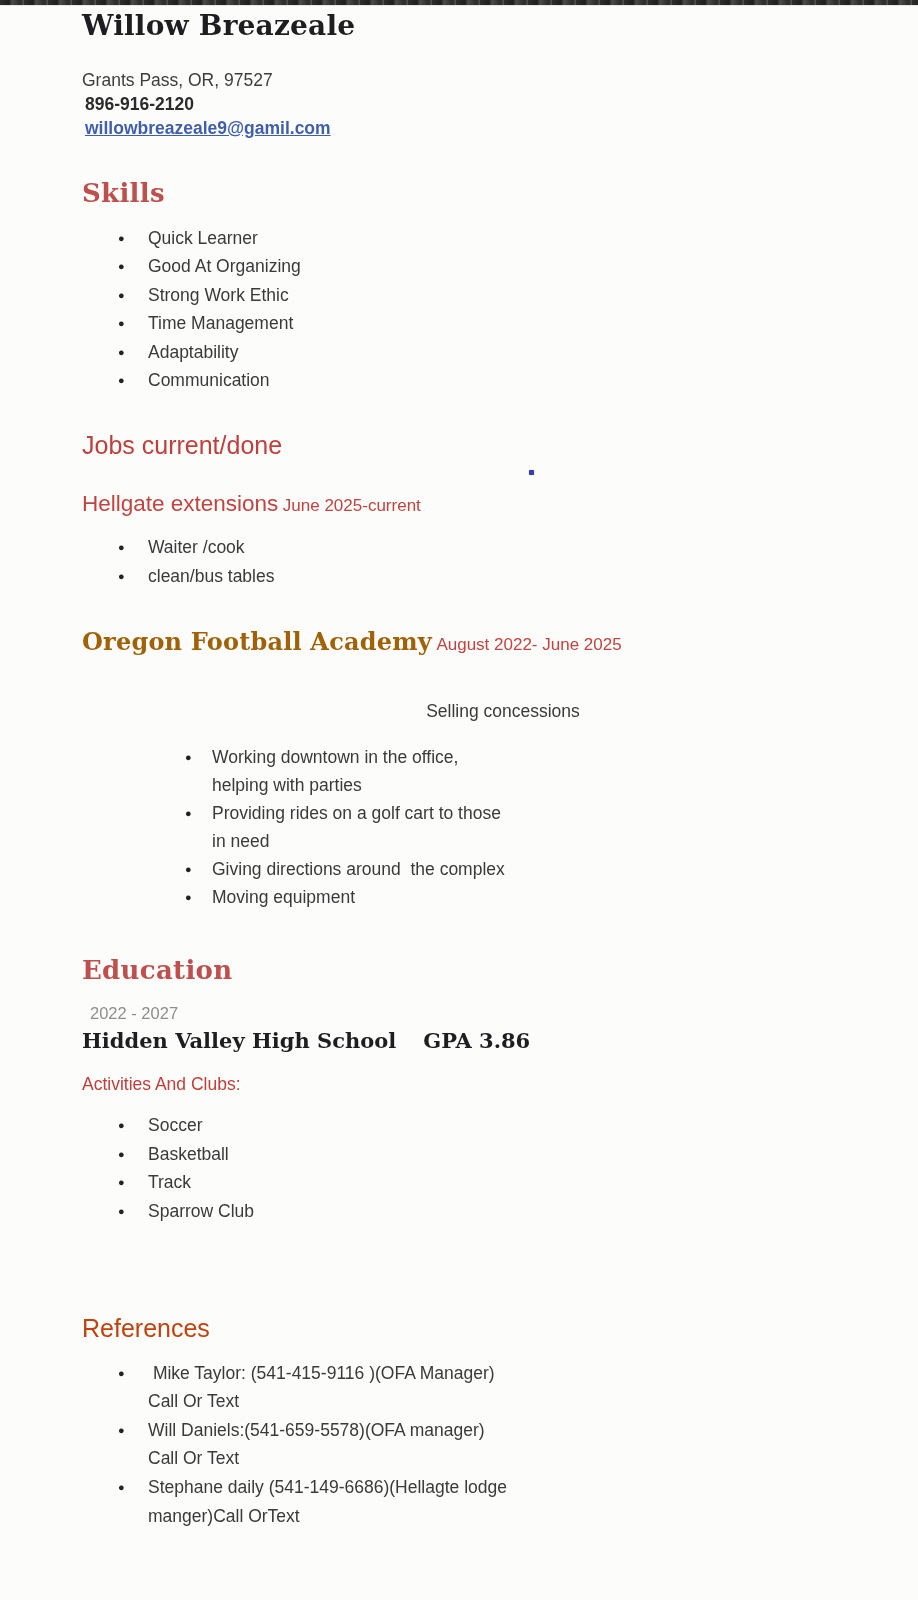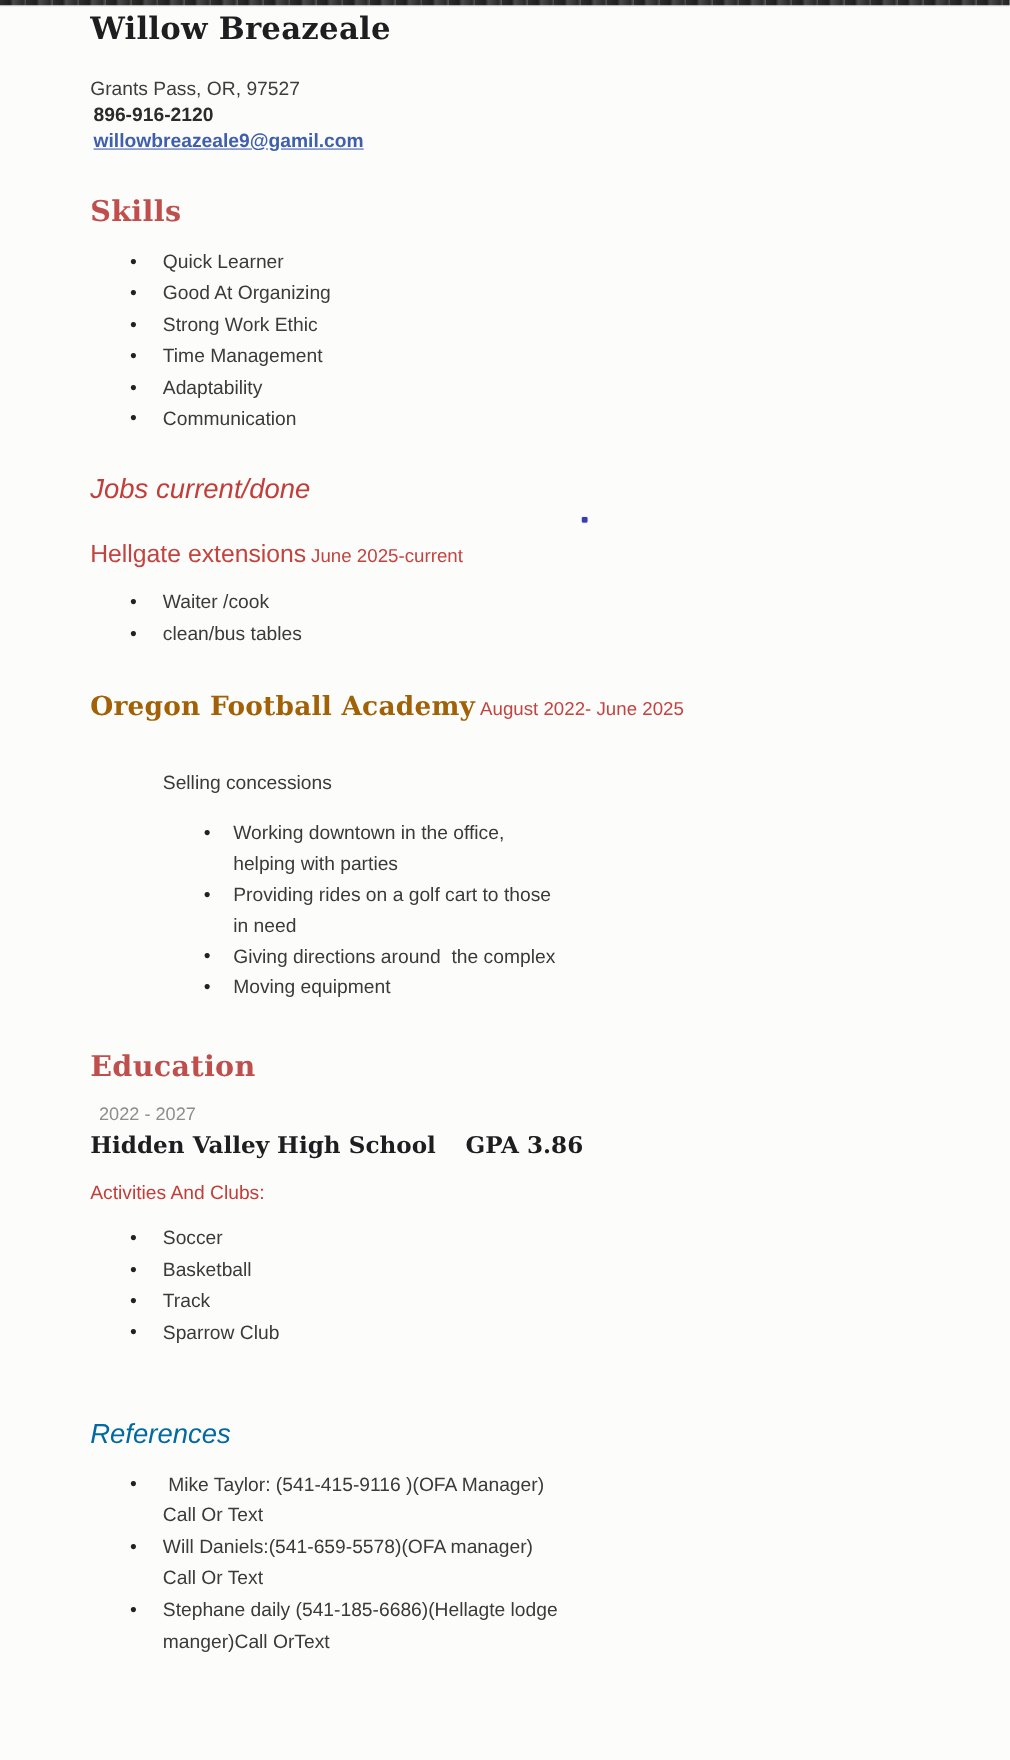--- a/index.html
+++ b/index.html
@@ -47,24 +47,23 @@
     font-weight: bold;
     font-size: 26px;
     color: #bf4f4c;
     letter-spacing: 0.3px;
   }
   .skills-heading { margin-top: 37px; }
   .sans-heading {
     font-size: 25px;
     color: #c23e3a;
     font-weight: 400;
-    font-style: italic;
   }
   .jobs-heading { margin-top: 36px; }
-  .refs-heading { margin-top: 64px; color: #0369a1; }
+  .refs-heading { margin-top: 88px; color: #c2410c; }
   
   ul { list-style: none; }
   ul.bullets { margin-top: 16px; padding-left: 36px; }
   ul.bullets li {
     position: relative;
     padding-left: 30px;
     font-size: 17.5px;
     line-height: 28.6px;
     color: #3a3a3a;
     white-space: pre-wrap;
@@ -84,21 +83,21 @@
   .job-dates { font-size: 17px; color: #c24440; }
   .job-bullets { margin-top: 19px; }
   .oregon-line { margin-top: 37px; }
   .oregon-name {
     font-family: "DejaVu Serif", serif;
     font-weight: bold;
     font-size: 24px;
     color: #a16207;
     letter-spacing: 0.2px;
   }
-  .job-intro { margin-top: 45px; margin-left: 66px; font-size: 17.5px; color: #3a3a3a; }
+  .job-intro { margin-top: 45px; margin-left: 66px; font-size: 17.5px; color: #3a3a3a; text-align: center; }
   ul.sub-bullets { margin-top: 21px; padding-left: 103px; }
   ul.sub-bullets li { max-width: 330px; padding-left: 27px; line-height: 28px; }
   ul.sub-bullets li::before { line-height: 28px; }
   
   .edu-heading { margin-top: 44px; }
   .edu-years { margin-top: 19px; padding-left: 8px; font-size: 16.5px; color: #8e8e8e; }
   .edu-school-line {
     margin-top: 5px;
     font-family: "DejaVu Serif", serif;
     font-weight: bold;
@@ -181,16 +180,16 @@
     <li>Soccer</li>
     <li>Basketball</li>
     <li>Track</li>
     <li>Sparrow Club</li>
   </ul>
 
   <h2 class="sans-heading refs-heading">References</h2>
   <ul class="bullets ref-bullets">
     <li> Mike Taylor: (541-415-9116 )(OFA Manager) Call Or Text</li>
     <li>Will Daniels:(541-659-5578)(OFA manager) Call Or Text</li>
-    <li>Stephane daily (541-185-6686)(Hellagte lodge manger)Call OrText</li>
+    <li>Stephane daily (541-149-6686)(Hellagte lodge manger)Call OrText</li>
   </ul>
 
 </div>
 
 </body></html>

